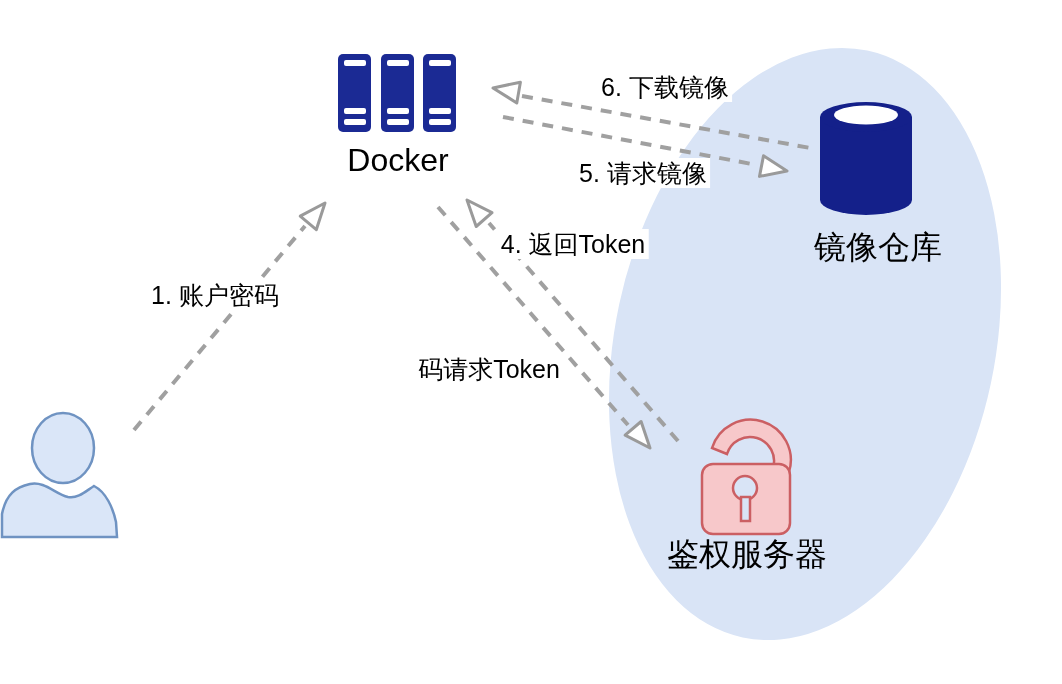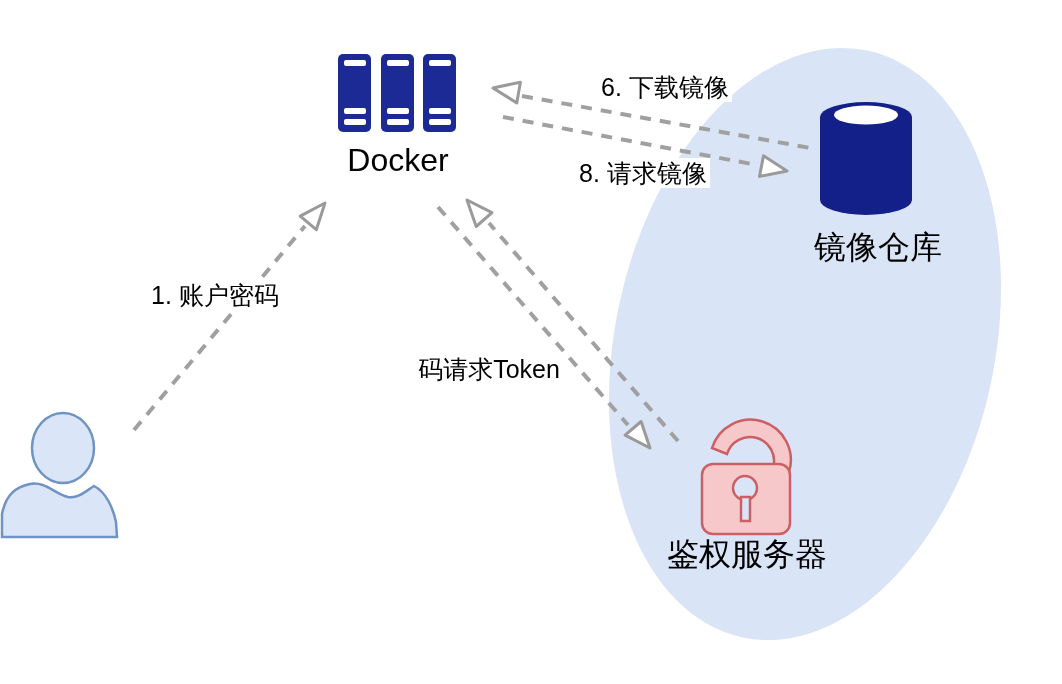--- a/index.html
+++ b/index.html
@@ -97,15 +97,16 @@
   </svg>
 
   <div class="lbl node-lbl" style="left:398px;top:160px;">Docker</div>
   <div class="lbl node-lbl" style="left:747px;top:554px;">鉴权服务器</div>
   <div class="lbl node-lbl" style="left:878px;top:247px;">镜像仓库</div>
 
   <div class="lbl bg" style="left:215px;top:271px;margin-top:24px;">1. 账户密码</div>
   <div class="lbl bg" style="left:489px;top:369px;">
     <div>码请求Token</div>
   </div>
-  <div class="lbl bg" style="left:643px;top:173px;">8. 请求镜像</div>
+  <div class="lbl bg" style="left:573px;top:244px;">4. 返回Token</div>
+  <div class="lbl bg" style="left:643px;top:173px;">5. 请求镜像</div>
   <div class="lbl bg" style="left:665px;top:87px;">6. 下载镜像</div>
 </div>
 
 </body></html>

